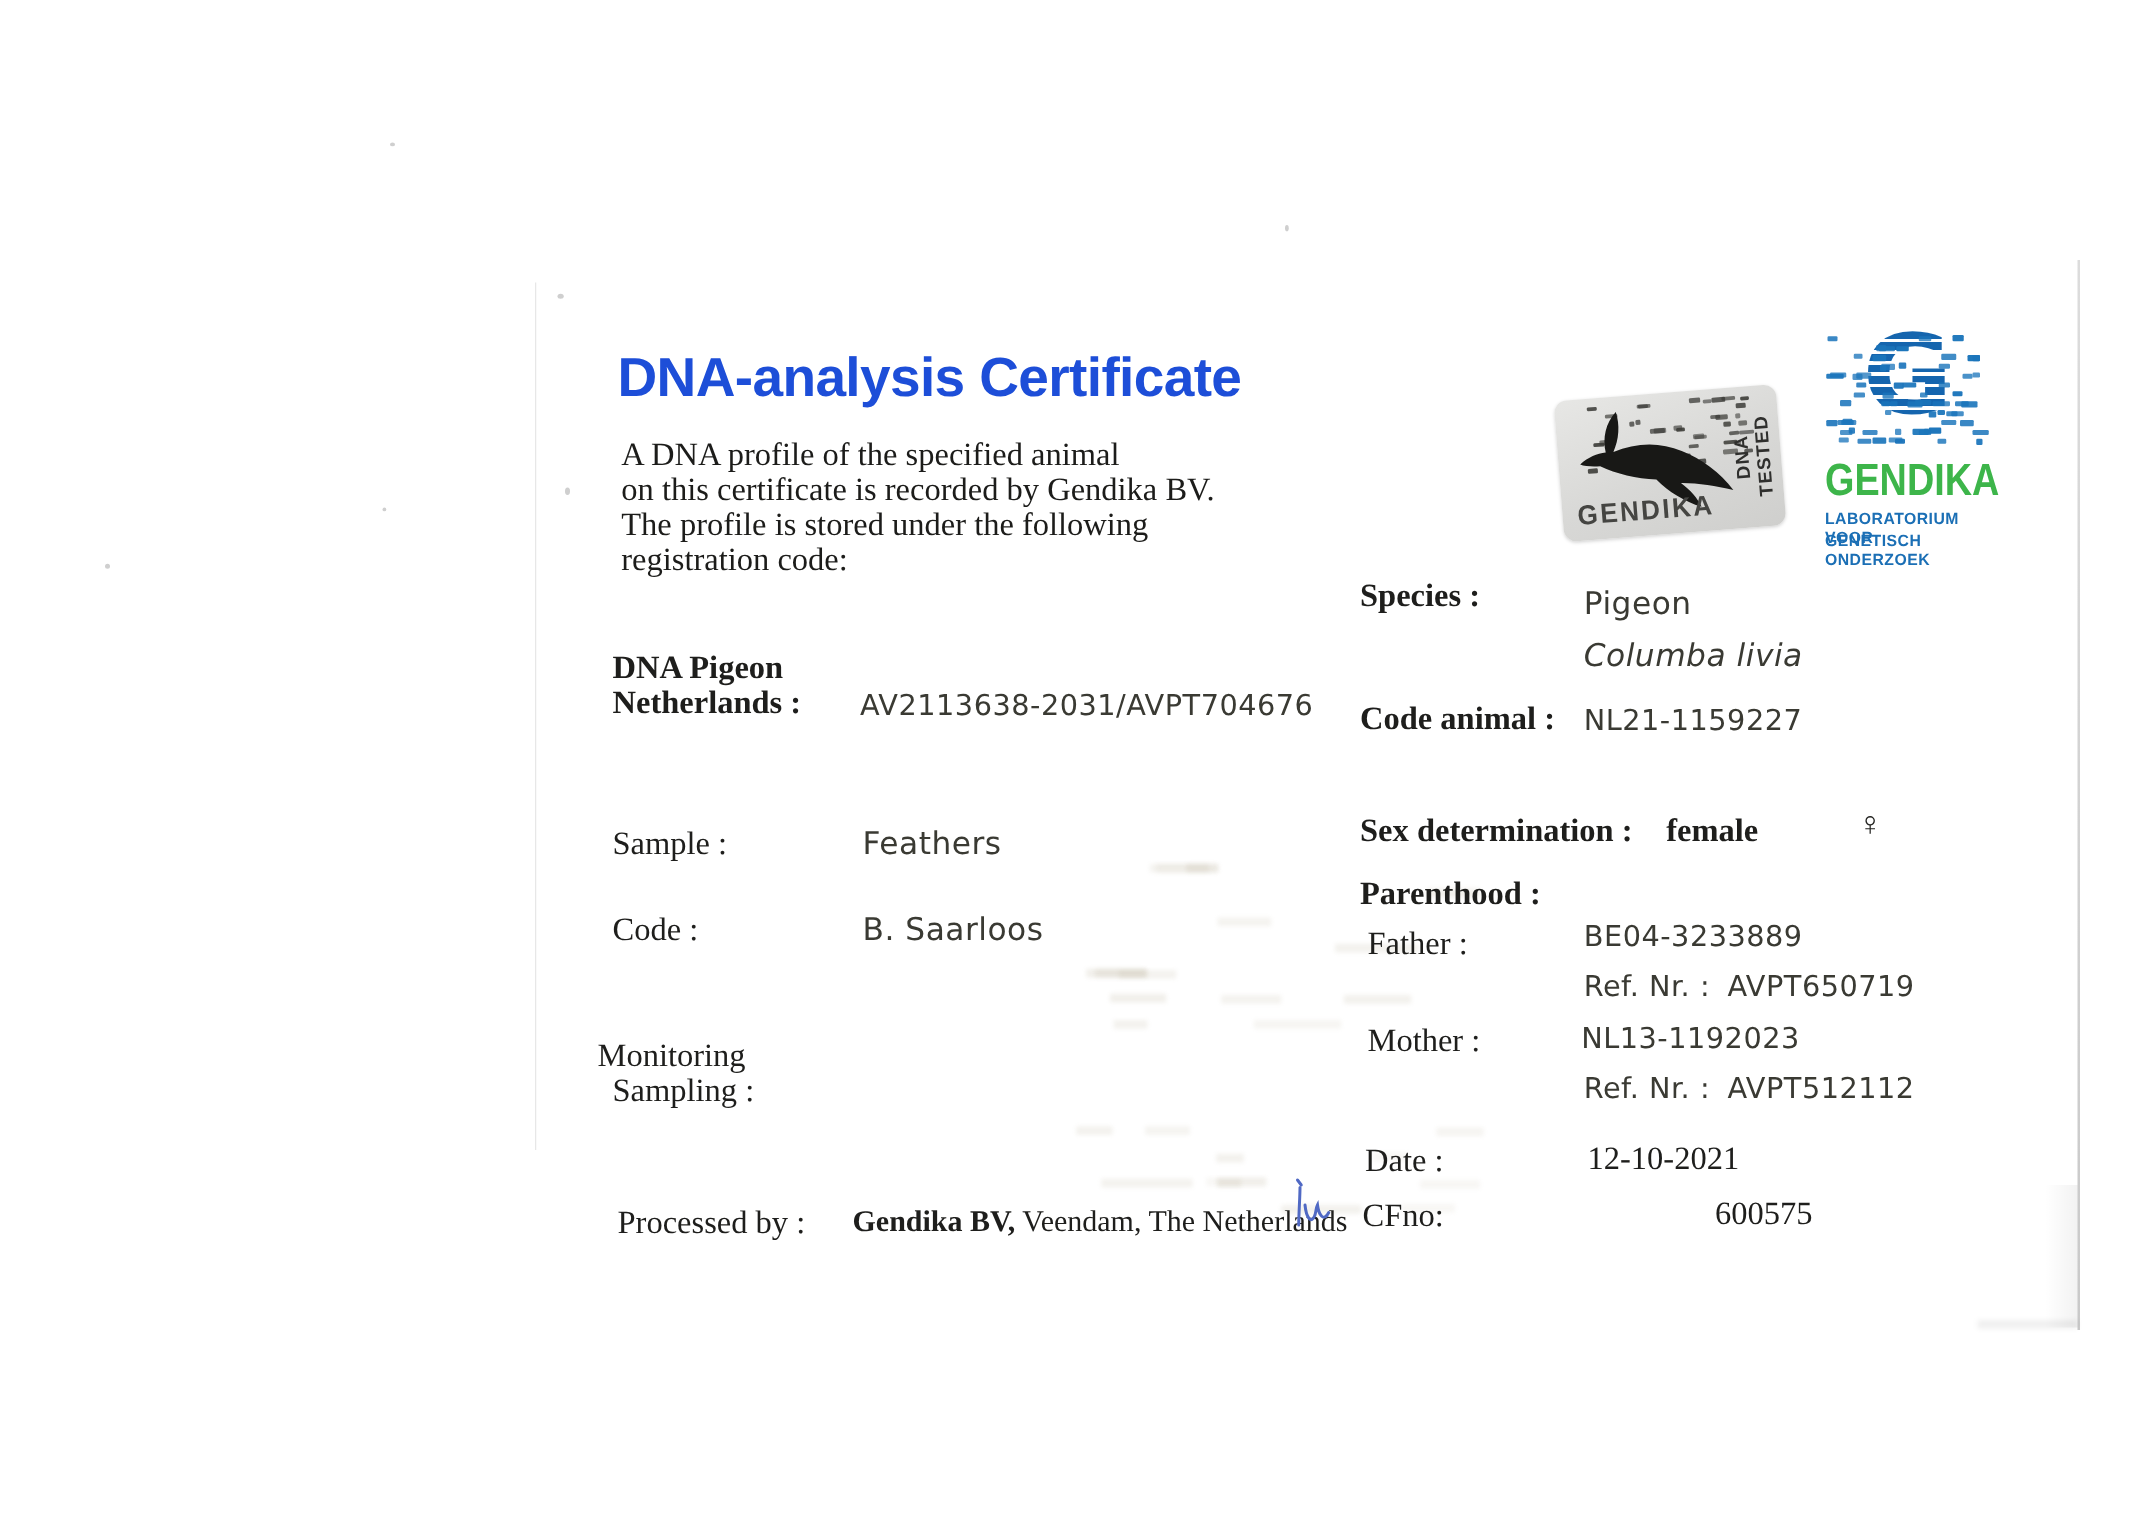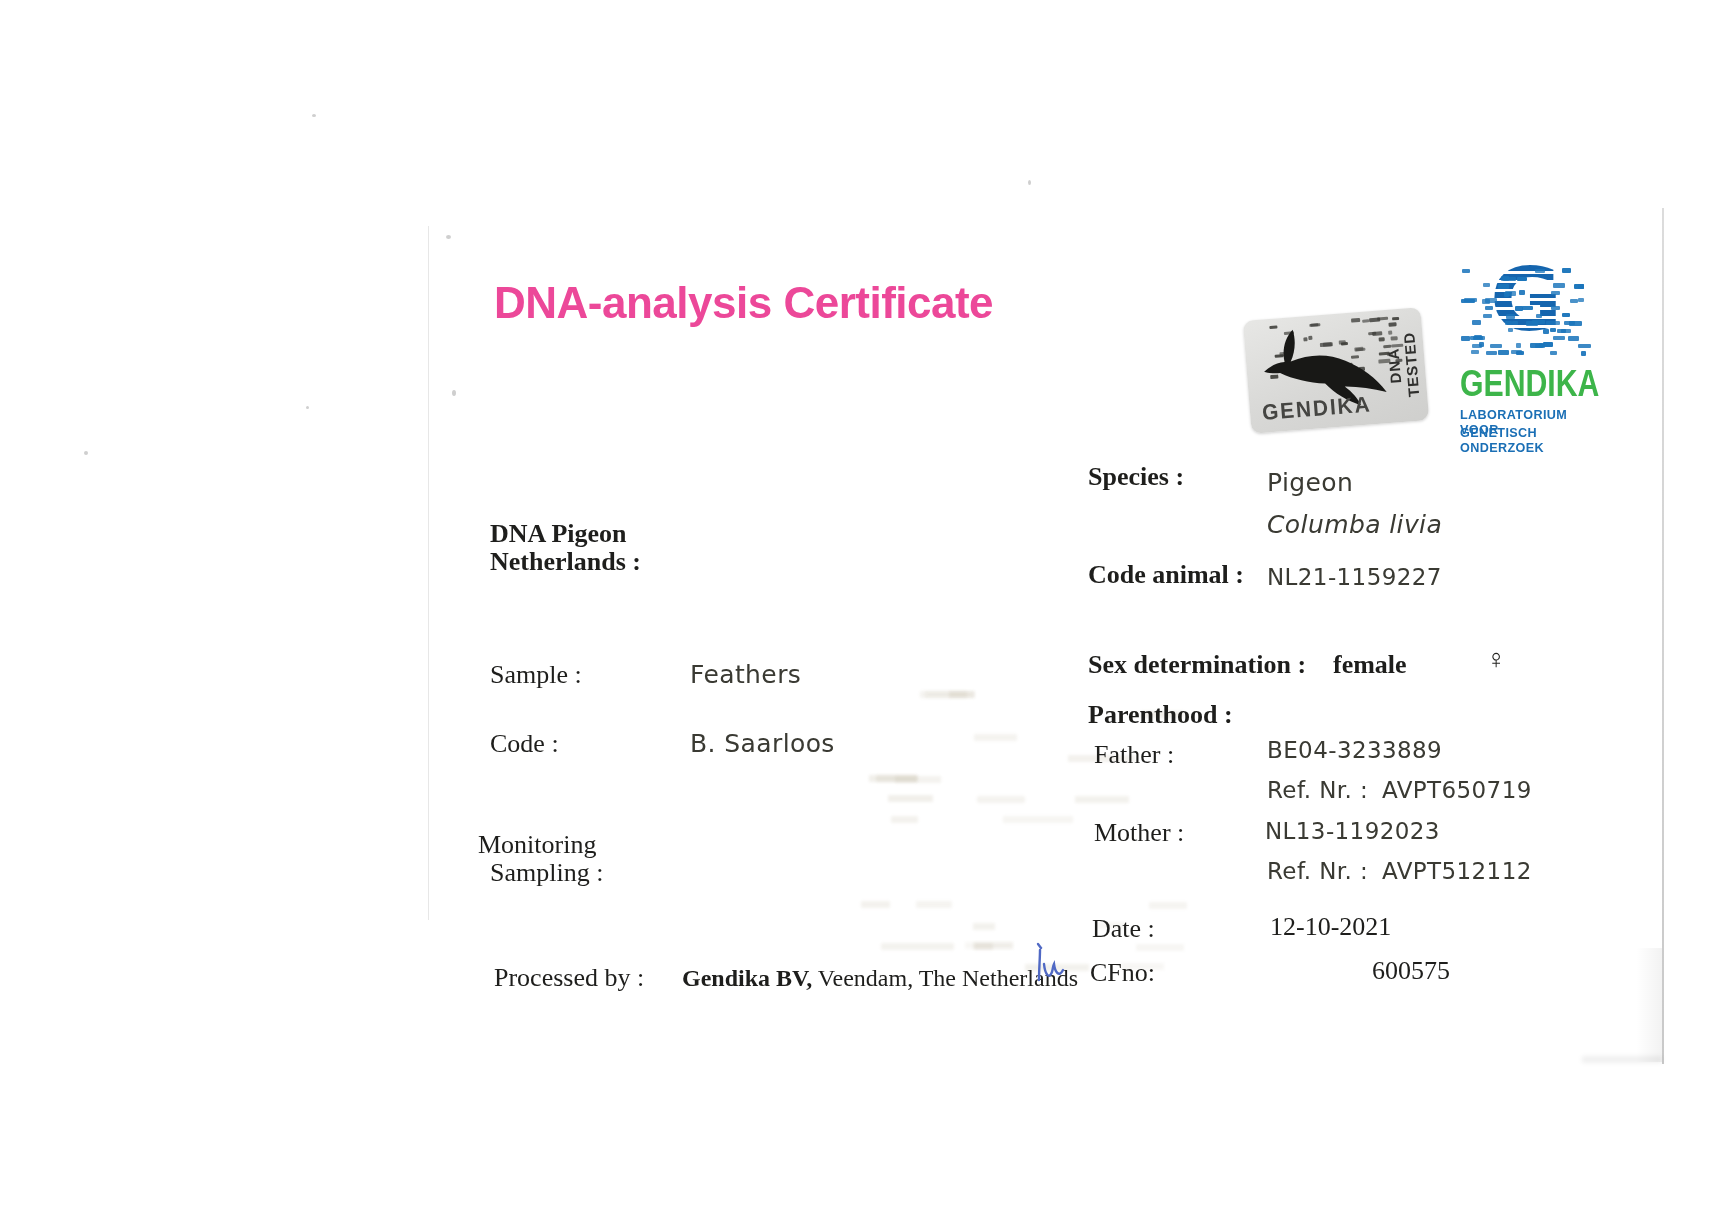--- a/index.html
+++ b/index.html
@@ -1,20 +1,20 @@
 <!DOCTYPE html>
 <html><head>
 <meta charset="utf-8">
 <style>
   html,body{margin:0;padding:0;background:#ffffff;}
   .page{position:relative;width:1720px;height:1216px;background:#ffffff;overflow:hidden;
         font-family:"Liberation Serif", serif;color:#1d1d1b;}
   .abs{position:absolute;white-space:nowrap;}
   .title{font-family:"Liberation Sans", sans-serif;font-weight:bold;font-size:44px;
-         letter-spacing:-0.5px;color:#ec4899;}
+         letter-spacing:-0.5px;color:#1d4ed8;}
   .serif{font-size:26px;color:#1e1e1c;}
   .b{font-weight:bold;}
   .intro div{font-size:26px;line-height:28px;color:#1c1c1a;}
   .hand{font-family:"DejaVu Sans", sans-serif;font-size:25px;color:#3a3a33;letter-spacing:0.4px;}
   .hand.sm{font-size:23px;}
   .hand.it{font-style:italic;}
   .proc-val{font-size:24px;color:#1e1e1c;}
   .symbol{font-size:27px;color:#22221f;}
   
   .scanline{position:absolute;background:#e7e7e7;}
@@ -89,23 +89,30 @@
       <i class="dash" style="left: 67.599px; top: 0.598928px; width: 47.0127px; height: 7px; background: rgb(179, 169, 143); opacity: 0.132072; filter: blur(1.5px);"></i>
       <i class="dash" style="left: 121.695px; top: 43.6766px; width: 42.9681px; height: 7px; background: rgb(179, 169, 143); opacity: 0.134157; filter: blur(1.5px);"></i>
       <i class="dash" style="left: 112.751px; top: 252.174px; width: 48.2458px; height: 7px; background: rgb(179, 169, 143); opacity: 0.0843651; filter: blur(1.5px);"></i>
       <i class="dash" style="left: 63.9146px; top: 210.837px; width: 36.534px; height: 7px; background: rgb(179, 169, 143); opacity: 0.127449; filter: blur(1.5px);"></i>
       <i class="dash" style="left: 120.557px; top: 252.117px; width: 40.5951px; height: 7px; background: rgb(179, 169, 143); opacity: 0.104457; filter: blur(1.5px);"></i>
       <i class="dash" style="left: 283.603px; top: 253.723px; width: 48.3766px; height: 7px; background: rgb(179, 169, 143); opacity: 0.0971802; filter: blur(1.5px);"></i>
       <i class="dash" style="left: 42.8691px; top: 85.5143px; width: 45.7891px; height: 7px; background: rgb(179, 169, 143); opacity: 0.139261; filter: blur(1.5px);"></i>
     </div>
 
   <div class="abs title" style="left:494px;top:278px;">DNA-analysis Certificate</div>
+  <div class="abs intro" style="left:497px;top:350px;">
+    <div>A DNA profile of the specified animal</div>
+    <div>on this certificate is recorded by Gendika BV.</div>
+    <div>The profile is stored under the following</div>
+    <div>registration code:</div>
+  </div>
 
   <div class="abs serif b" style="left:490px;top:519px;">DNA Pigeon</div>
   <div class="abs serif b" style="left:490px;top:547px;">Netherlands :</div>
+  <div class="abs hand sm" style="left:688px;top:552px;">AV2113638-2031/AVPT704676</div>
 
   <div class="abs serif" style="left:490px;top:660px;">Sample :</div>
   <div class="abs hand" style="left:690px;top:660px;">Feathers</div>
 
   <div class="abs serif" style="left:490px;top:729px;">Code :</div>
   <div class="abs hand" style="left:690px;top:729px;">B. Saarloos</div>
 
   <div class="abs serif" style="left:478px;top:830px;">Monitoring</div>
   <div class="abs serif" style="left:490px;top:858px;">Sampling :</div>
 

